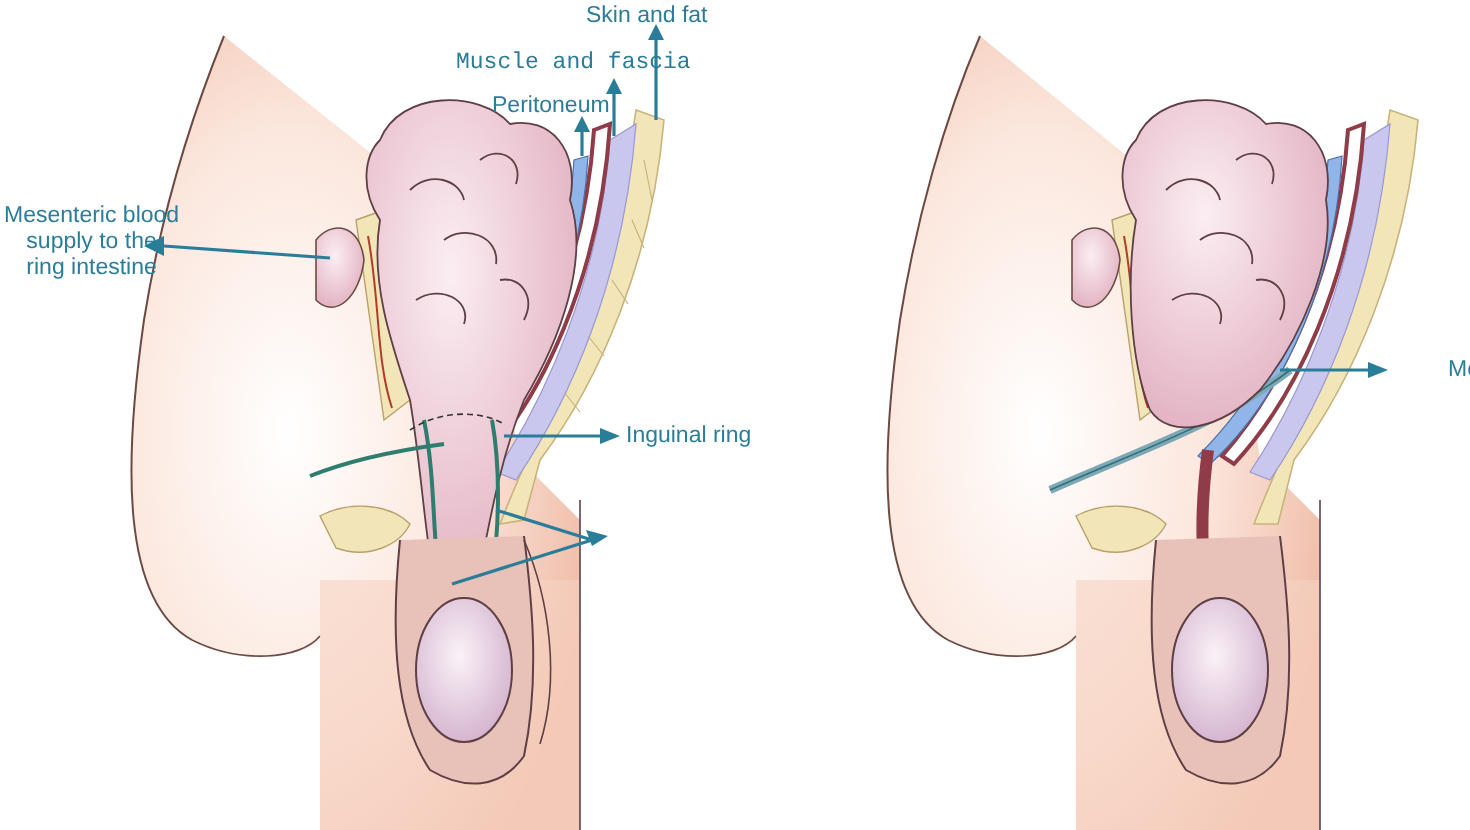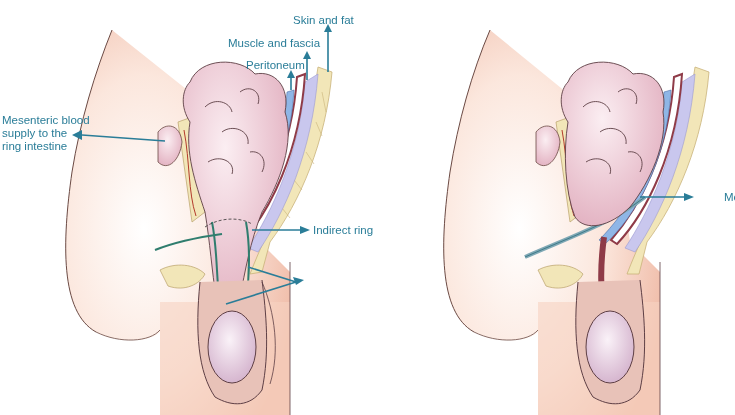--- a/index.html
+++ b/index.html
@@ -1,17 +1,17 @@
 <!DOCTYPE html>
 <html><head>
 <meta charset="utf-8">
 <style>
   html, body { margin: 0; padding: 0; background: #ffffff; }
   body { width: 735px; height: 415px; overflow: hidden; position: relative; }
-  .stage { position: absolute; left: 0; top: 12px; width: 735px; height: 366px; }
+  .stage { position: absolute; left: 0; top: 0; width: 735px; height: 366px; text-align: center; }
   svg.art { position: absolute; left: 0; top: 0; }
   .label {
     position: absolute;
     font-family: "Liberation Sans", sans-serif;
     font-size: 11.5px;
     line-height: 13px;
     color: #2a7d98;
     white-space: nowrap;
   }
   .label.multi { white-space: pre-line; }
@@ -127,20 +127,20 @@
       <line x1="660" y1="250" x2="660" y2="415" stroke="#5e3f45" stroke-width="0.8"></line>
     </g>
 
     <g fill="#2a7d98" stroke="#2a7d98" stroke-width="1.6">
       <line x1="640" y1="185" x2="686" y2="185"></line>
       <polygon points="684,181 684,189 694,185" stroke="none"></polygon>
     </g>
   </svg>
 
   <div class="label" style="left:293px; top:2px;">Skin and fat</div>
-  <div class="label" style="left:228px; top:25px;">Muscle and fascia</div>
+  <div class="label" style="left:228px; top:25px;font-family:Liberation Mono, monospace;">Muscle and fascia</div>
   <div class="label" style="left:234px; top:47px;padding-left:12px;">Peritoneum</div>
   <div class="label multi" style="left:2px; top:102px;">Mesenteric blood
 supply to the
 ring intestine</div>
-  <div class="label" style="left:313px; top:212px;">Indirect ring</div>
+  <div class="label" style="left:313px; top:212px;">Inguinal ring</div>
   <div class="label" style="left:697px; top:179px;margin-left:27px;">Mesh</div>
 </div>
 
 </body></html>

